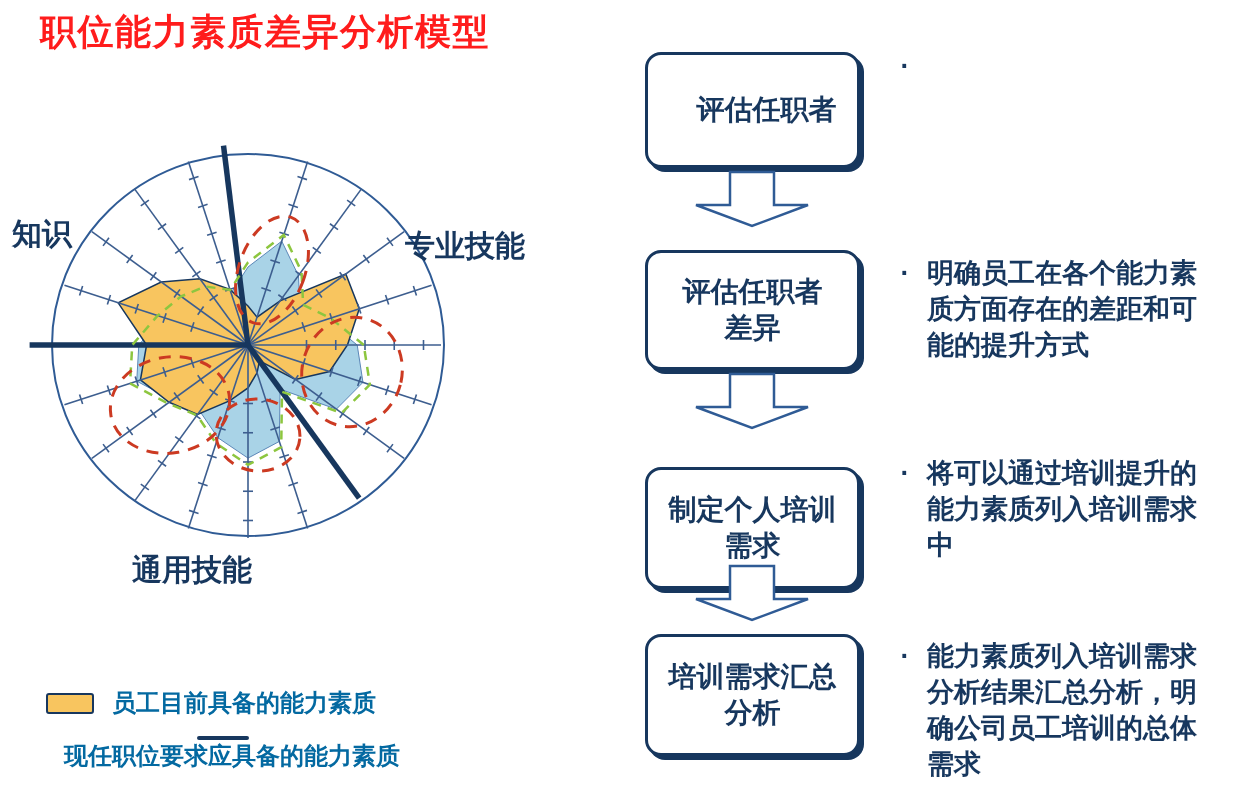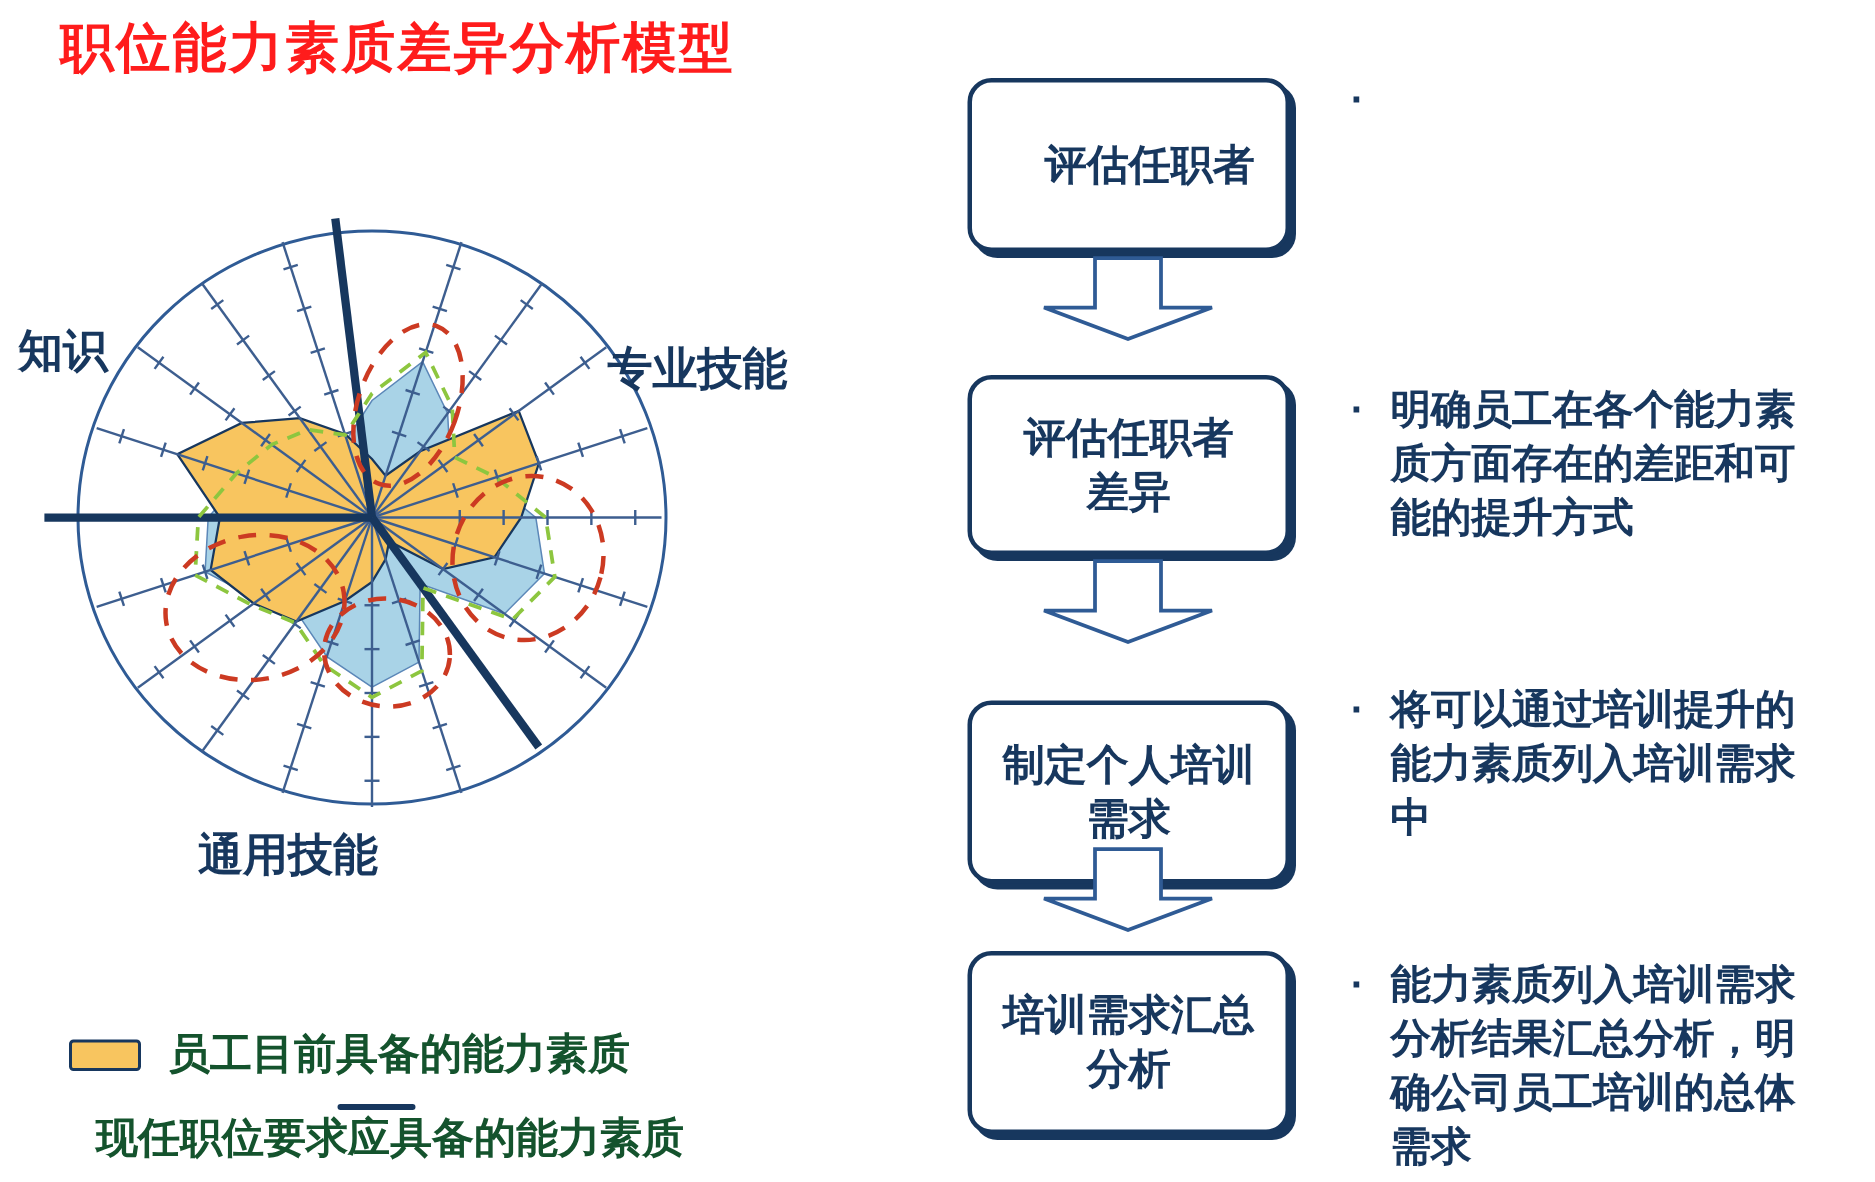--- a/index.html
+++ b/index.html
@@ -29,21 +29,21 @@
     position:absolute;left:46px;display:flex;align-items:center;height:30px;
   }
   .legend-row.r1{top:688px;}
   .legend-row.r2{top:736px;flex-direction:column;}
   .legend-swatch{
     border:2.5px solid #17375E;border-radius:3px;box-sizing:border-box;
   }
   .legend-row.r1 .legend-swatch{width:48px;height:21px;}
   .legend-row.r2 .legend-swatch{width:52px;height:26px;}
   .legend-label{
-    margin-left:18px;color:#14532d;font-size:28px;font-weight:600;white-space:nowrap;
+    margin-left:18px;color:#0369a1;font-size:24px;font-weight:600;white-space:nowrap;
   }
   
   .flow-box{
     position:absolute;left:645px;width:215px;box-sizing:border-box;
     background:#fff;border:3px solid #17375E;border-radius:16px;
     box-shadow:4px 4px 0 #17375E;
     display:flex;align-items:center;justify-content:center;text-align:center;
     white-space:pre-line;
     font-size:28px;font-weight:600;color:#17375E;line-height:1.3;
   }

